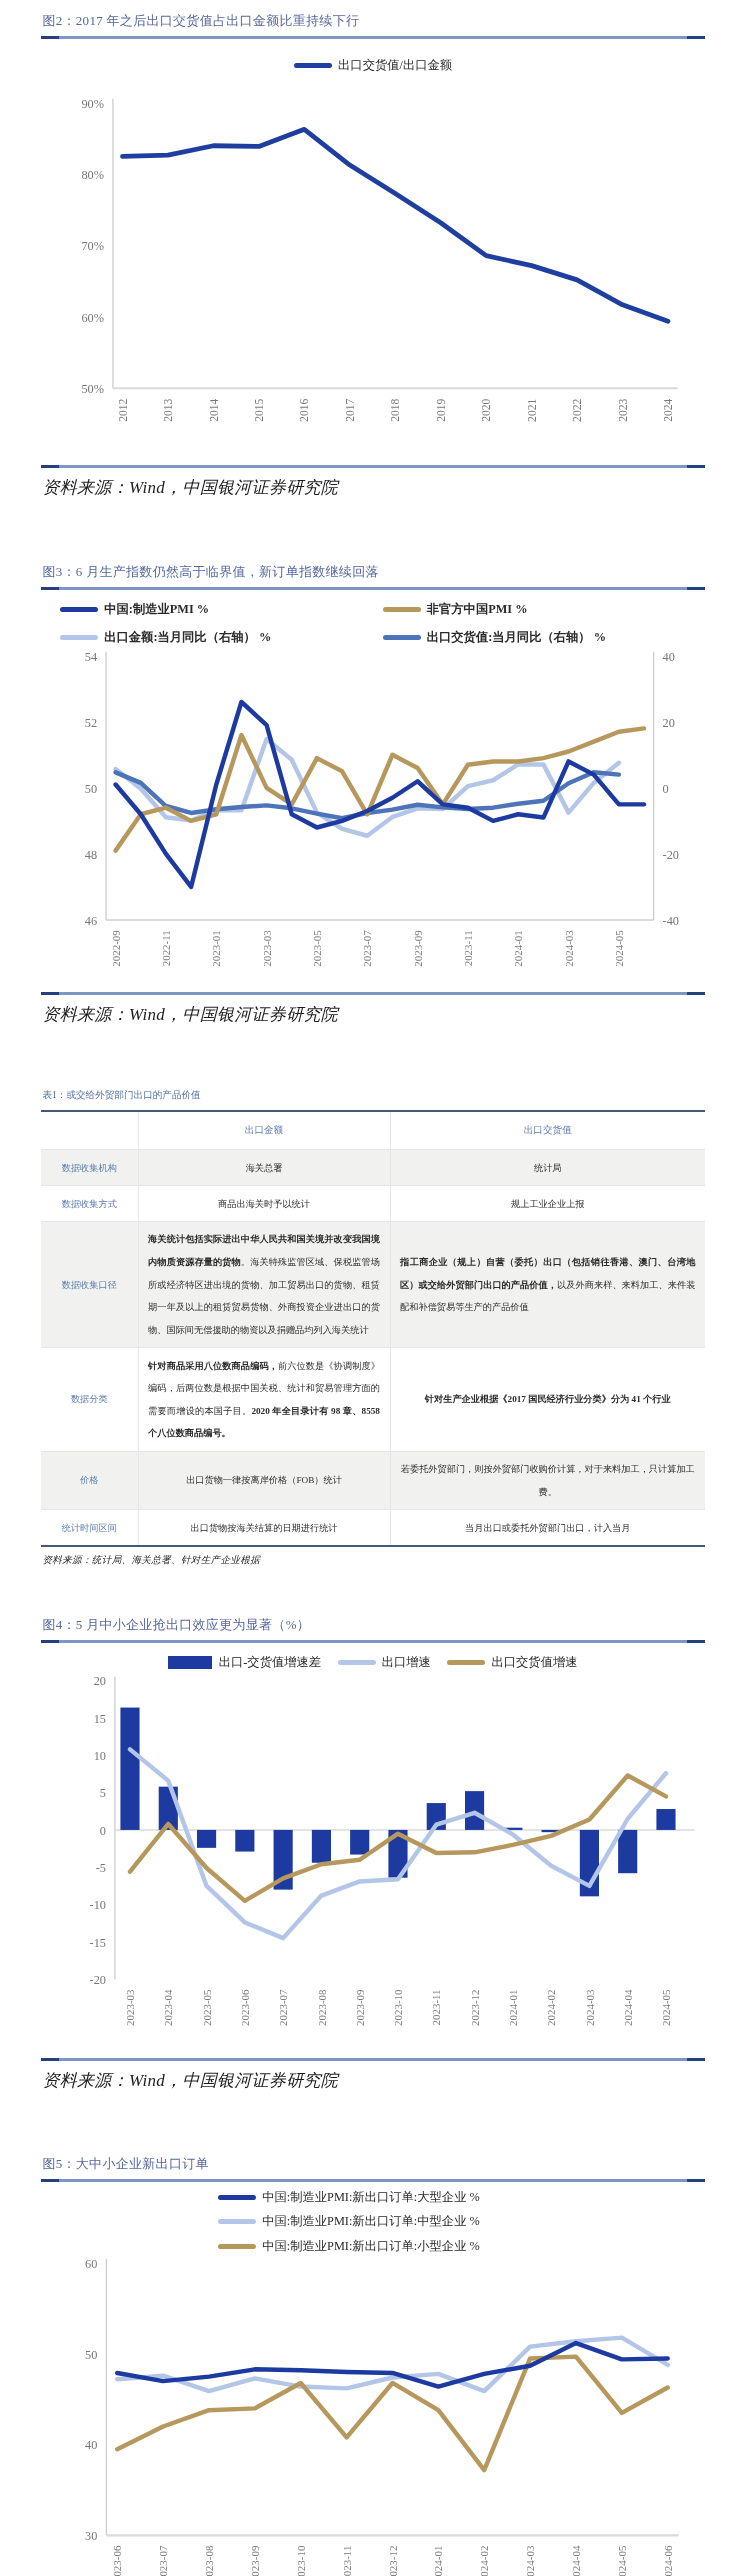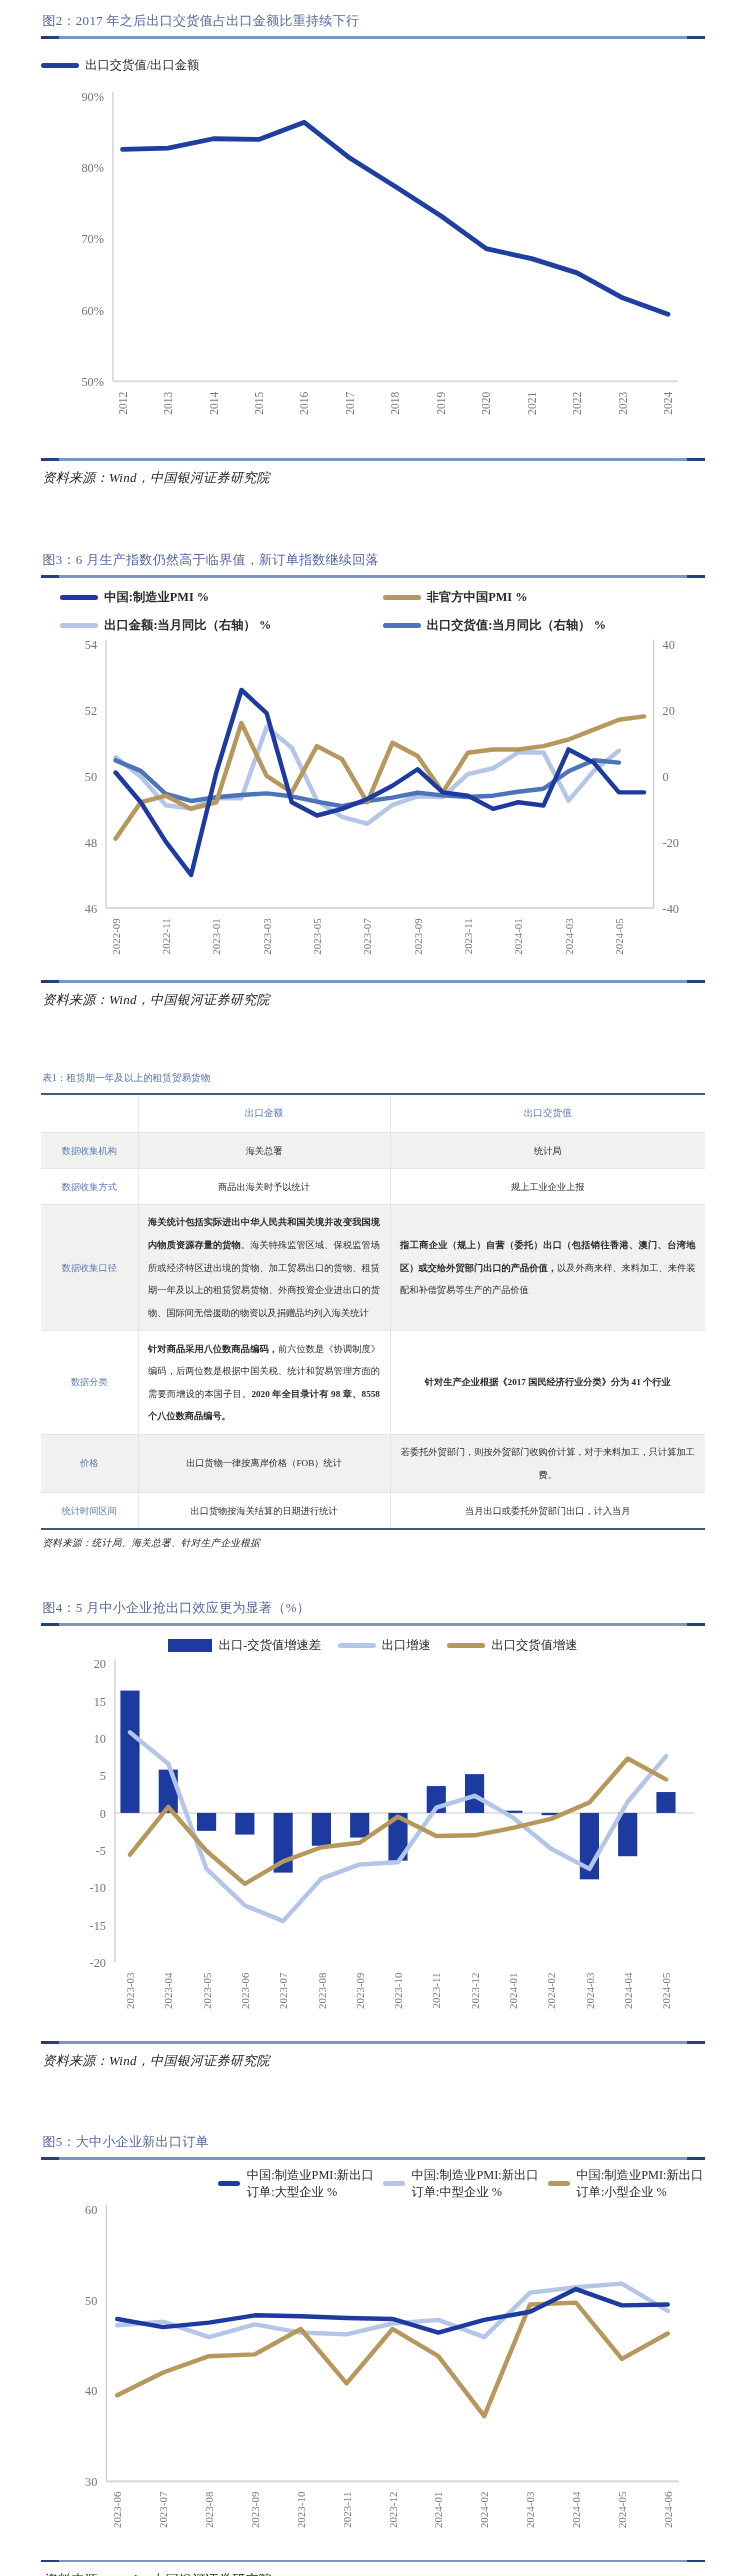--- a/index.html
+++ b/index.html
@@ -19,33 +19,33 @@
   .block-fig4{margin-bottom:59px;}
   .block-last{margin-bottom:0;}
   .fig-title{
     font-size:13px; font-weight:normal; color:var(--title);
     letter-spacing:0.3px; padding:2.7px 0 6.2px 1.4px;
   }
   .rule{height:2.7px;background:var(--rule);position:relative;}
   .rule::before,.rule::after{content:"";position:absolute;top:0;height:100%;width:18px;background:var(--rule-tip);}
   .rule::before{left:0;} .rule::after{right:0;}
   .source{
-    font-size:13px; font-style:italic; color:#1d1d1d;
+    font-size:17px; font-style:italic; color:#1d1d1d;
     padding:8.2px 0 1.4px 1.4px; letter-spacing:0.3px;
   }
   
   .legend{color:#2a2a2a;}
   .legend-item{display:inline-flex;align-items:center;gap:6.2px;}
   .lt{font-size:12.3px;}
   .sw-line{display:inline-block;width:38px;height:4.8px;border-radius:2.7px;}
   .sw-bar{display:inline-block;width:44px;height:13.7px;}
-  .legend-center{display:flex;justify-content:flex-start;gap:8.2px;margin:18px 0 11px 0;}
+  .legend-center{display:flex;justify-content:center;gap:8.2px;margin:18px 0 18px 0;}
   .legend-grid{display:grid;grid-template-columns:1fr 1fr;row-gap:11px;margin:11px 0 0 19px;font-weight:bold;}
   .legend-row{display:flex;justify-content:center;gap:16.4px;margin:11px 0 0 0;}
-  .legend-col{display:flex;gap:7.5px;margin:6.8px 0 0 177px;}
+  .legend-col{display:flex;flex-direction:column;gap:7.5px;margin:6.8px 0 0 177px;}
   .chart{line-height:0;}
   
   .tbl-caption{font-size:9.6px;color:#4f6fa0;padding:1.4px 0 8.2px 1.4px;}
   table.stat{
     width:100%; border-collapse:collapse;
     border-top:2.1px solid #44597a; border-bottom:2.1px solid #44597a;
     font-size:9.2px;
   }
   table.stat th{
     color:var(--tbl-blue); font-weight:normal; font-size:9.6px;
@@ -156,21 +156,21 @@
           <polyline points="109,179.49749999999997 145.76190476190476,208.4475 182.52380952380952,249.9425 219.28571428571428,254.76749999999998 256.04761904761904,239.80999999999997 292.8095238095238,239.80999999999997 329.57142857142856,135.59000000000003 366.3333333333333,165.9875 403.0952380952381,243.1875 439.85714285714283,266.83 476.6190476190476,276.9625 513.3809523809523,249.46 550.1428571428571,236.915 586.9047619047619,237.88 623.6666666666666,204.5875 660.4285714285713,195.90250000000003 697.1904761904761,172.7425 733.952380952381,172.7425 770.7142857142857,243.1875 807.4761904761904,199.7625 844.2380952380952,170.33" fill="none" stroke="#b3c6e8" stroke-width="6.5" stroke-linejoin="round" stroke-linecap="round"></polyline>
           <polyline points="109,184.32249999999996 145.76190476190476,199.7625 182.52380952380952,233.5375 219.28571428571428,243.67000000000002 256.04761904761904,238.36249999999998 292.8095238095238,234.98499999999999 329.57142857142856,232.5725 366.3333333333333,236.915 403.0952380952381,244.635 439.85714285714283,251.39 476.6190476190476,243.67000000000002 513.3809523809523,238.845 550.1428571428571,231.60750000000002 586.9047619047619,235.4675 623.6666666666666,237.88 660.4285714285713,235.95000000000002 697.1904761904761,230.15999999999997 733.952380952381,225.8175 770.7142857142857,200.245 807.4761904761904,184.32249999999996 844.2380952380952,187.7" fill="none" stroke="#4d74b8" stroke-width="6.5" stroke-linejoin="round" stroke-linecap="round"></polyline>
           <polyline points="109,298.67499999999995 145.76190476190476,245.59999999999985 182.52380952380952,235.95000000000007 219.28571428571428,255.25 256.04761904761904,245.59999999999985 292.8095238095238,129.79999999999995 329.57142857142856,207 366.3333333333333,231.125 403.0952380952381,163.57500000000007 439.85714285714283,182.875 476.6190476190476,245.59999999999985 513.3809523809523,158.75 550.1428571428571,178.04999999999993 586.9047619047619,231.125 623.6666666666666,173.22499999999985 660.4285714285713,168.40000000000015 697.1904761904761,168.40000000000015 733.952380952381,163.57500000000007 770.7142857142857,153.92499999999993 807.4761904761904,139.45000000000005 844.2380952380952,124.97499999999985 881,120.15000000000015" fill="none" stroke="#b7985c" stroke-width="6.5" stroke-linejoin="round" stroke-linecap="round"></polyline>
           <polyline points="109,202.17499999999993 145.76190476190476,245.59999999999985 182.52380952380952,303.5 219.28571428571428,351.75 256.04761904761904,202.17499999999993 292.8095238095238,81.54999999999995 329.57142857142856,115.32500000000005 366.3333333333333,245.59999999999985 403.0952380952381,264.90000000000015 439.85714285714283,255.25 476.6190476190476,240.77500000000015 513.3809523809523,221.47499999999985 550.1428571428571,197.34999999999985 586.9047619047619,231.125 623.6666666666666,235.95000000000007 660.4285714285713,255.25 697.1904761904761,245.59999999999985 733.952380952381,250.42499999999993 770.7142857142857,168.40000000000015 807.4761904761904,187.70000000000007 844.2380952380952,231.125 881,231.125" fill="none" stroke="#1c3aa0" stroke-width="6.5" stroke-linejoin="round" stroke-linecap="round"></polyline>
         </svg></div>
     <div class="rule"></div>
     <p class="source">资料来源：Wind，中国银河证券研究院</p>
   </section>
 
   <section class="block block-table">
-    <p class="tbl-caption">表1：租赁期一年及以上的租赁贸易货物</p>
+    <p class="tbl-caption">表1：或交给外贸部门出口的产品价值</p>
     <table class="stat">
       <colgroup>
           <col class="c1">
           <col class="c2">
           <col>
         </colgroup>
       <thead>
         <tr>
           <th></th>
           <th>出口金额</th>

